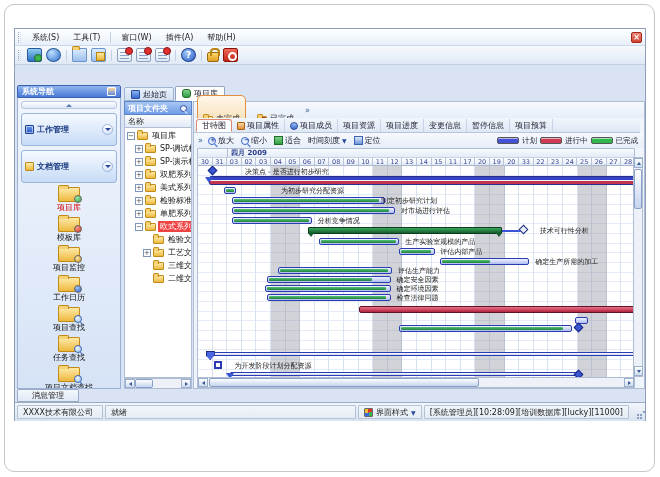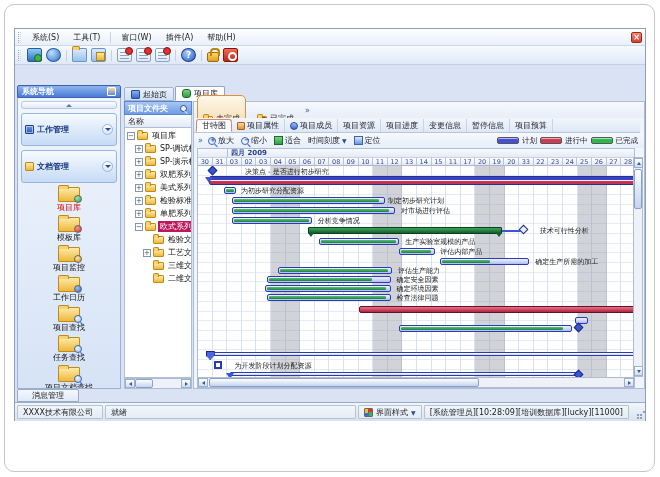--- a/index.html
+++ b/index.html
@@ -74,21 +74,21 @@
 .pin{margin-left:auto;width:9px;height:9px;position:relative;flex:none}
 .pin::before{content:"";position:absolute;left:1px;top:1px;width:5px;height:5px;border-radius:50%;background:#eef4ff;border:1px solid #2a4a9a}
 .pin::after{content:"";position:absolute;right:0;bottom:0;width:4px;height:1px;background:#dfe8f8;transform:rotate(45deg)}
 .tree-colhead{height:13px;background:linear-gradient(#fbfdff,#e2eaf6);border:1px solid #b0bed4;border-top:none;font-size:8px;display:flex;align-items:center;padding:0 3px;color:#222}
 .tree-body{position:absolute;top:27px;left:0;right:0;bottom:11px;background:#fff;border:1px solid #b0bed4;border-top:none;overflow:hidden;padding-top:1px}
 .trow{height:13px;display:flex;align-items:center;font-size:8px;white-space:nowrap;color:#111}
 .texp{width:8px;height:8px;border:1px solid #8096b8;background:#fff;font-size:7px;line-height:6px;text-align:center;color:#444;margin-right:2px;flex:none}
 .texp.none{visibility:hidden}
 .tfold{width:11px;height:8px;flex:none;margin-right:2px;margin-top:1px}
 .tlabel{padding:0 2px;overflow:hidden}
-.trow.sel .tlabel{background:#be185d;color:#fff}
+.trow.sel .tlabel{background:#ef4444;color:#fff}
 .scrollbar{background:#eef2f8;border:1px solid #aebdd4;display:flex;align-items:center}
 .sbtn{width:10px;height:9px;background:linear-gradient(#fdfeff,#cfdcF0);border:1px solid #9ab0cc;position:relative;flex:none}
 .sbtn::after{content:"";position:absolute;left:3px;top:2px;border-top:2px solid transparent;border-bottom:2px solid transparent}
 .sbtn.l::after{border-right:3px solid #3a5a90}
 .sbtn.r::after{border-left:3px solid #3a5a90}
 .sbtn.u::after{left:2px;top:3px;border-left:2px solid transparent;border-right:2px solid transparent;border-bottom:3px solid #3a5a90;border-top:none}
 .sbtn.d::after{left:2px;top:3px;border-left:2px solid transparent;border-right:2px solid transparent;border-top:3px solid #3a5a90;border-bottom:none}
 .sthumb{height:9px;background:linear-gradient(#fdfeff,#c4d4ee);border:1px solid #8aa0c8;border-radius:2px}
 .tree-hscroll{position:absolute;left:0;right:0;bottom:0;height:11px}
 
@@ -468,25 +468,25 @@
           <div class="wkband" style="left: 292px; width: 14.6px;"></div>
           <div class="wkband" style="left: 379.6px; width: 14.6px;"></div>
           <div class="wkband" style="left: 394.2px; width: 14.6px;"></div>
           <div class="m-diamond" style="left: 10.892px; top: 1px;"></div>
           <div class="blabel" style="left: 21.9px; top: 2px; margin-left: 25px;">决策点 - 是否进行初步研究</div>
           <div class="bar plan-red" style="left: 10.95px; width: 429.97px; top: 10px;"></div>
           <div class="m-tri" style="left: 6.95px; top: 11px;"></div>
           <div class="bar taskb" style="left: 25.55px; width: 12.41px; top: 21px;">
             <div class="prog" style="width: 80%;"></div>
           </div>
-          <div class="blabel" style="left: 43.07px; top: 21px;">为初步研究分配资源</div>
+          <div class="blabel" style="left: 43.07px; top: 21px; padding-left: 40px;">为初步研究分配资源</div>
           <div class="bar taskb" style="left: 33.58px; width: 153.3px; top: 31px;">
             <div class="prog" style="width: 96%;"></div>
           </div>
-          <div class="blabel" style="left: 190px; top: 31px;">制定初步研究计划</div>
+          <div class="blabel" style="left: 183px; top: 31px;">制定初步研究计划</div>
           <div class="bar taskb" style="left: 33.58px; width: 163.52px; top: 41px;">
             <div class="prog" style="width: 96%;"></div>
           </div>
           <div class="blabel" style="left: 202.94px; top: 41px;">对市场进行评估</div>
           <div class="bar taskb" style="left: 33.58px; width: 80.3px; top: 51px;">
             <div class="prog" style="width: 96%;"></div>
           </div>
           <div class="blabel" style="left: 119.72px; top: 51px;">分析竞争情况</div>
           <div class="bar sumdone" style="left: 109.5px; width: 194.18px; top: 61px;"></div>
           <div class="bar conn" style="left: 303.68px; width: 21.9px; top: 64px;"></div>

